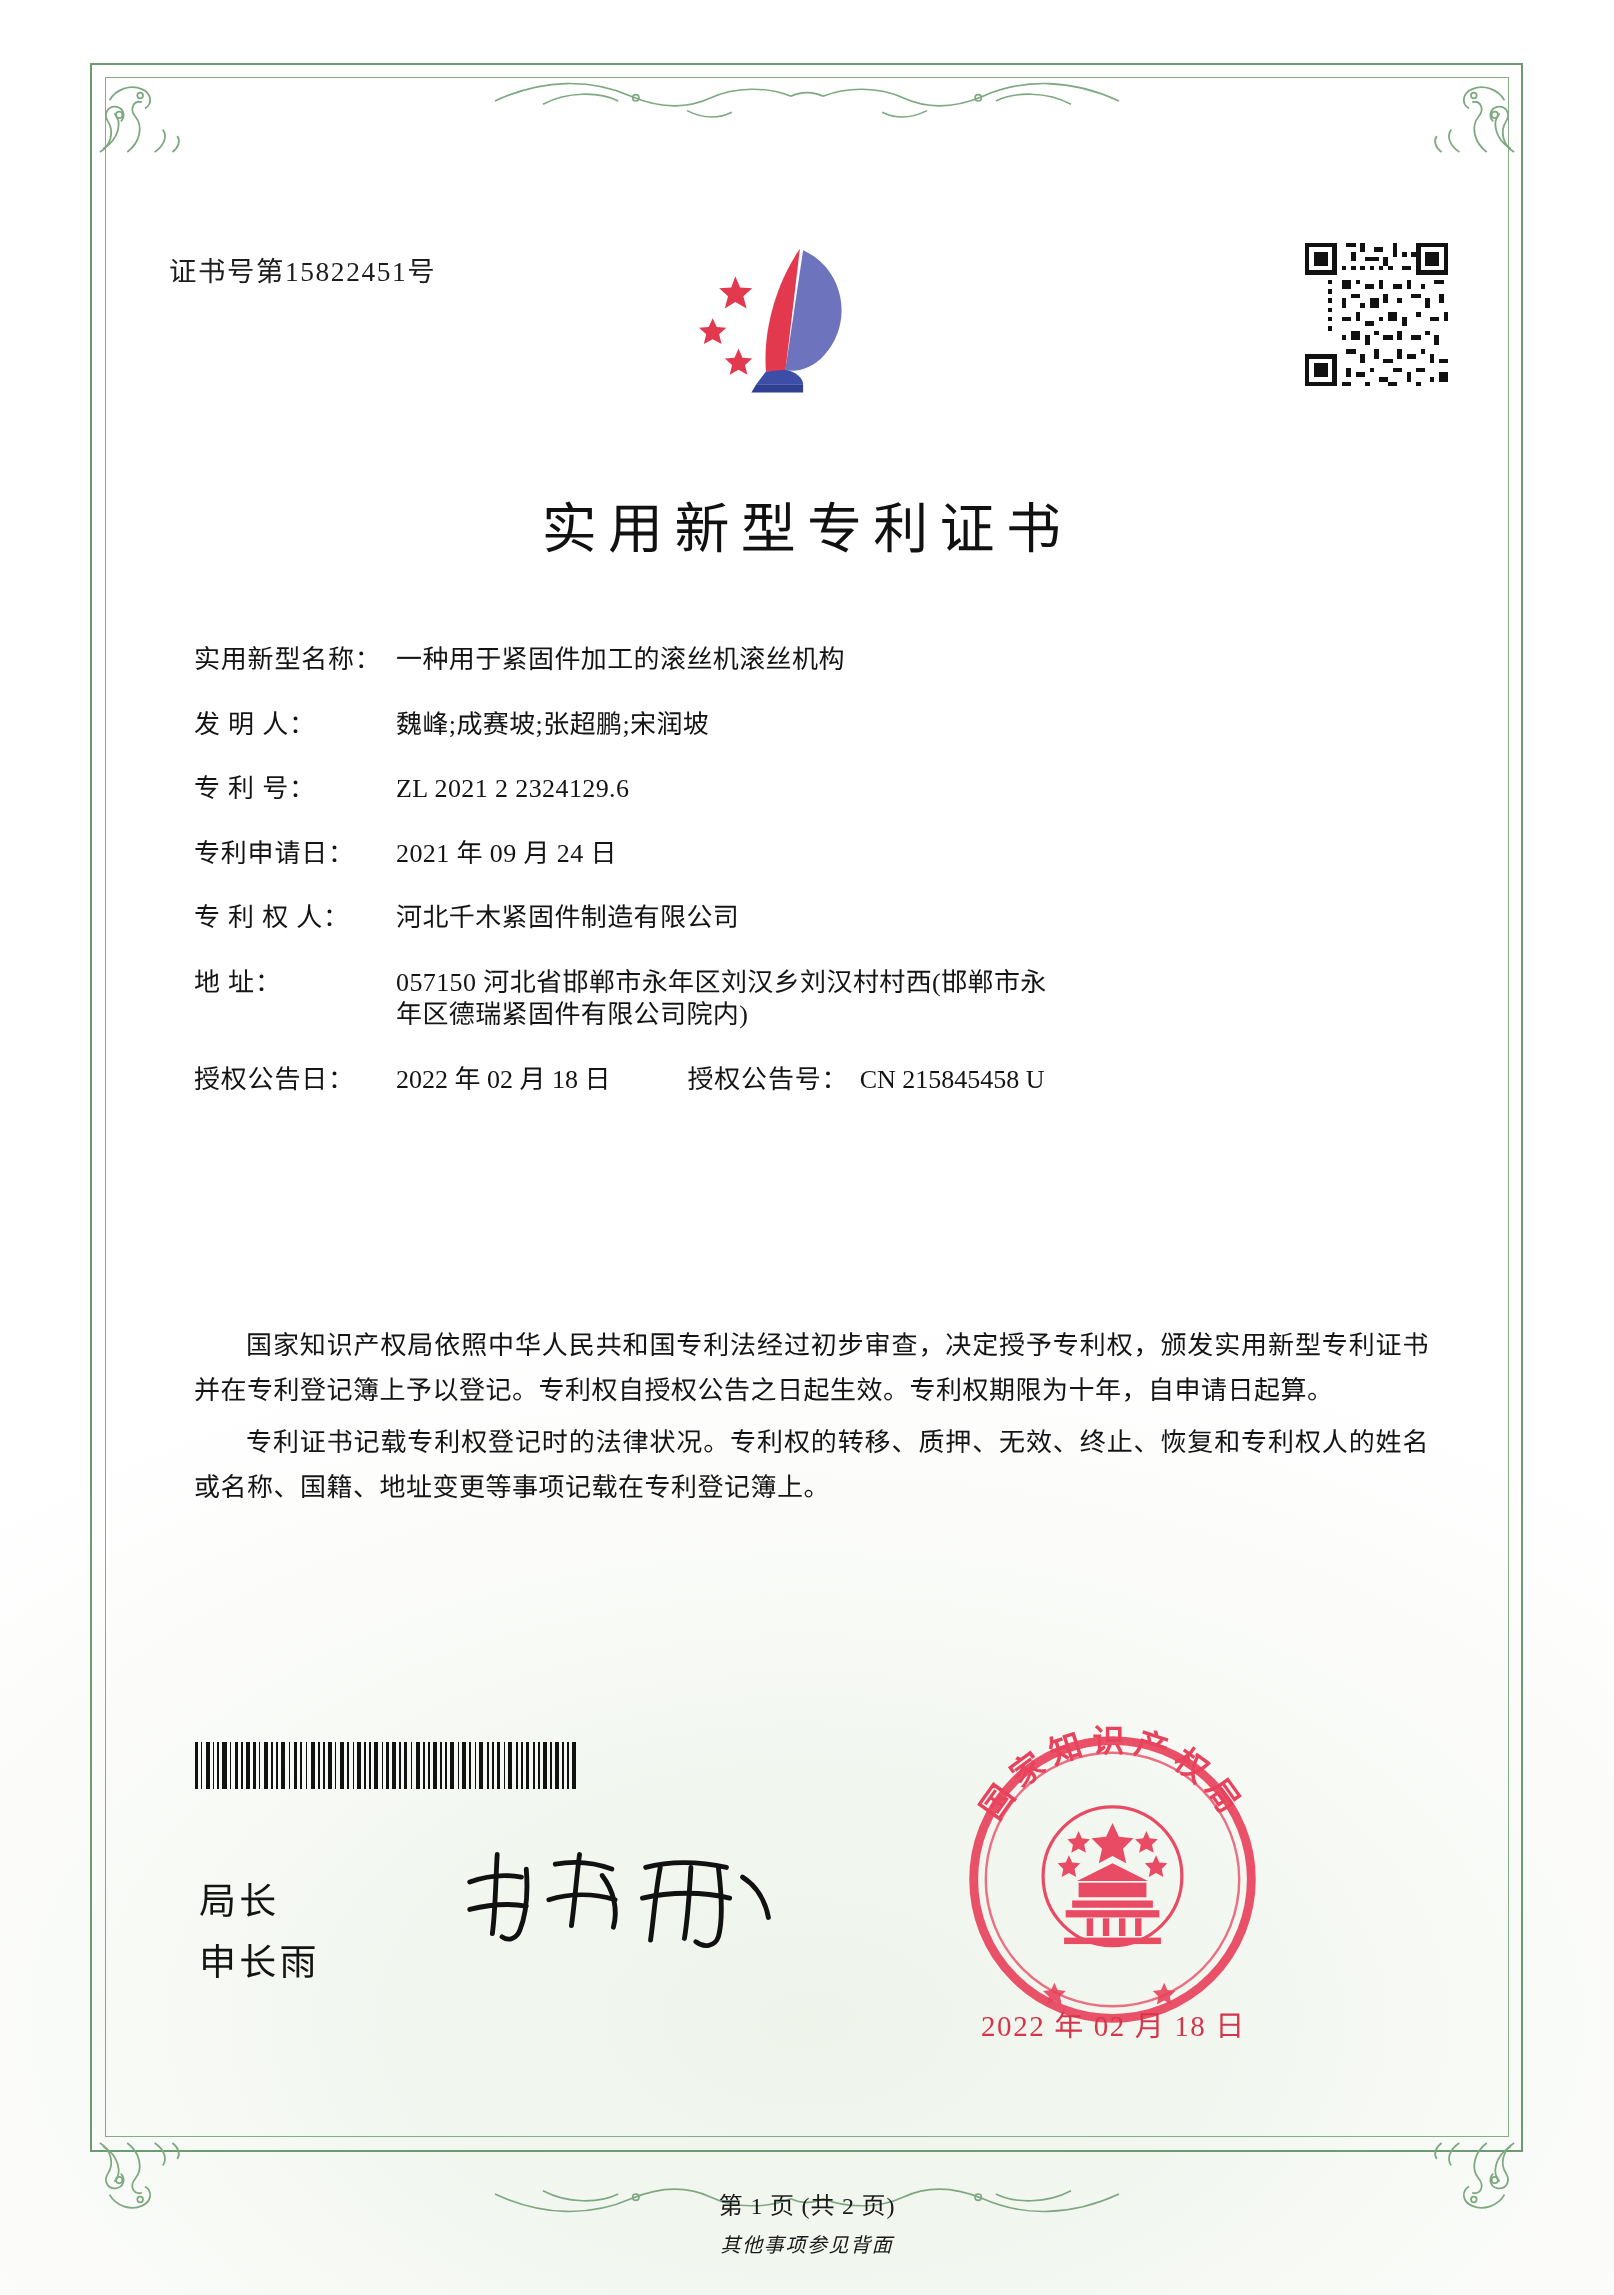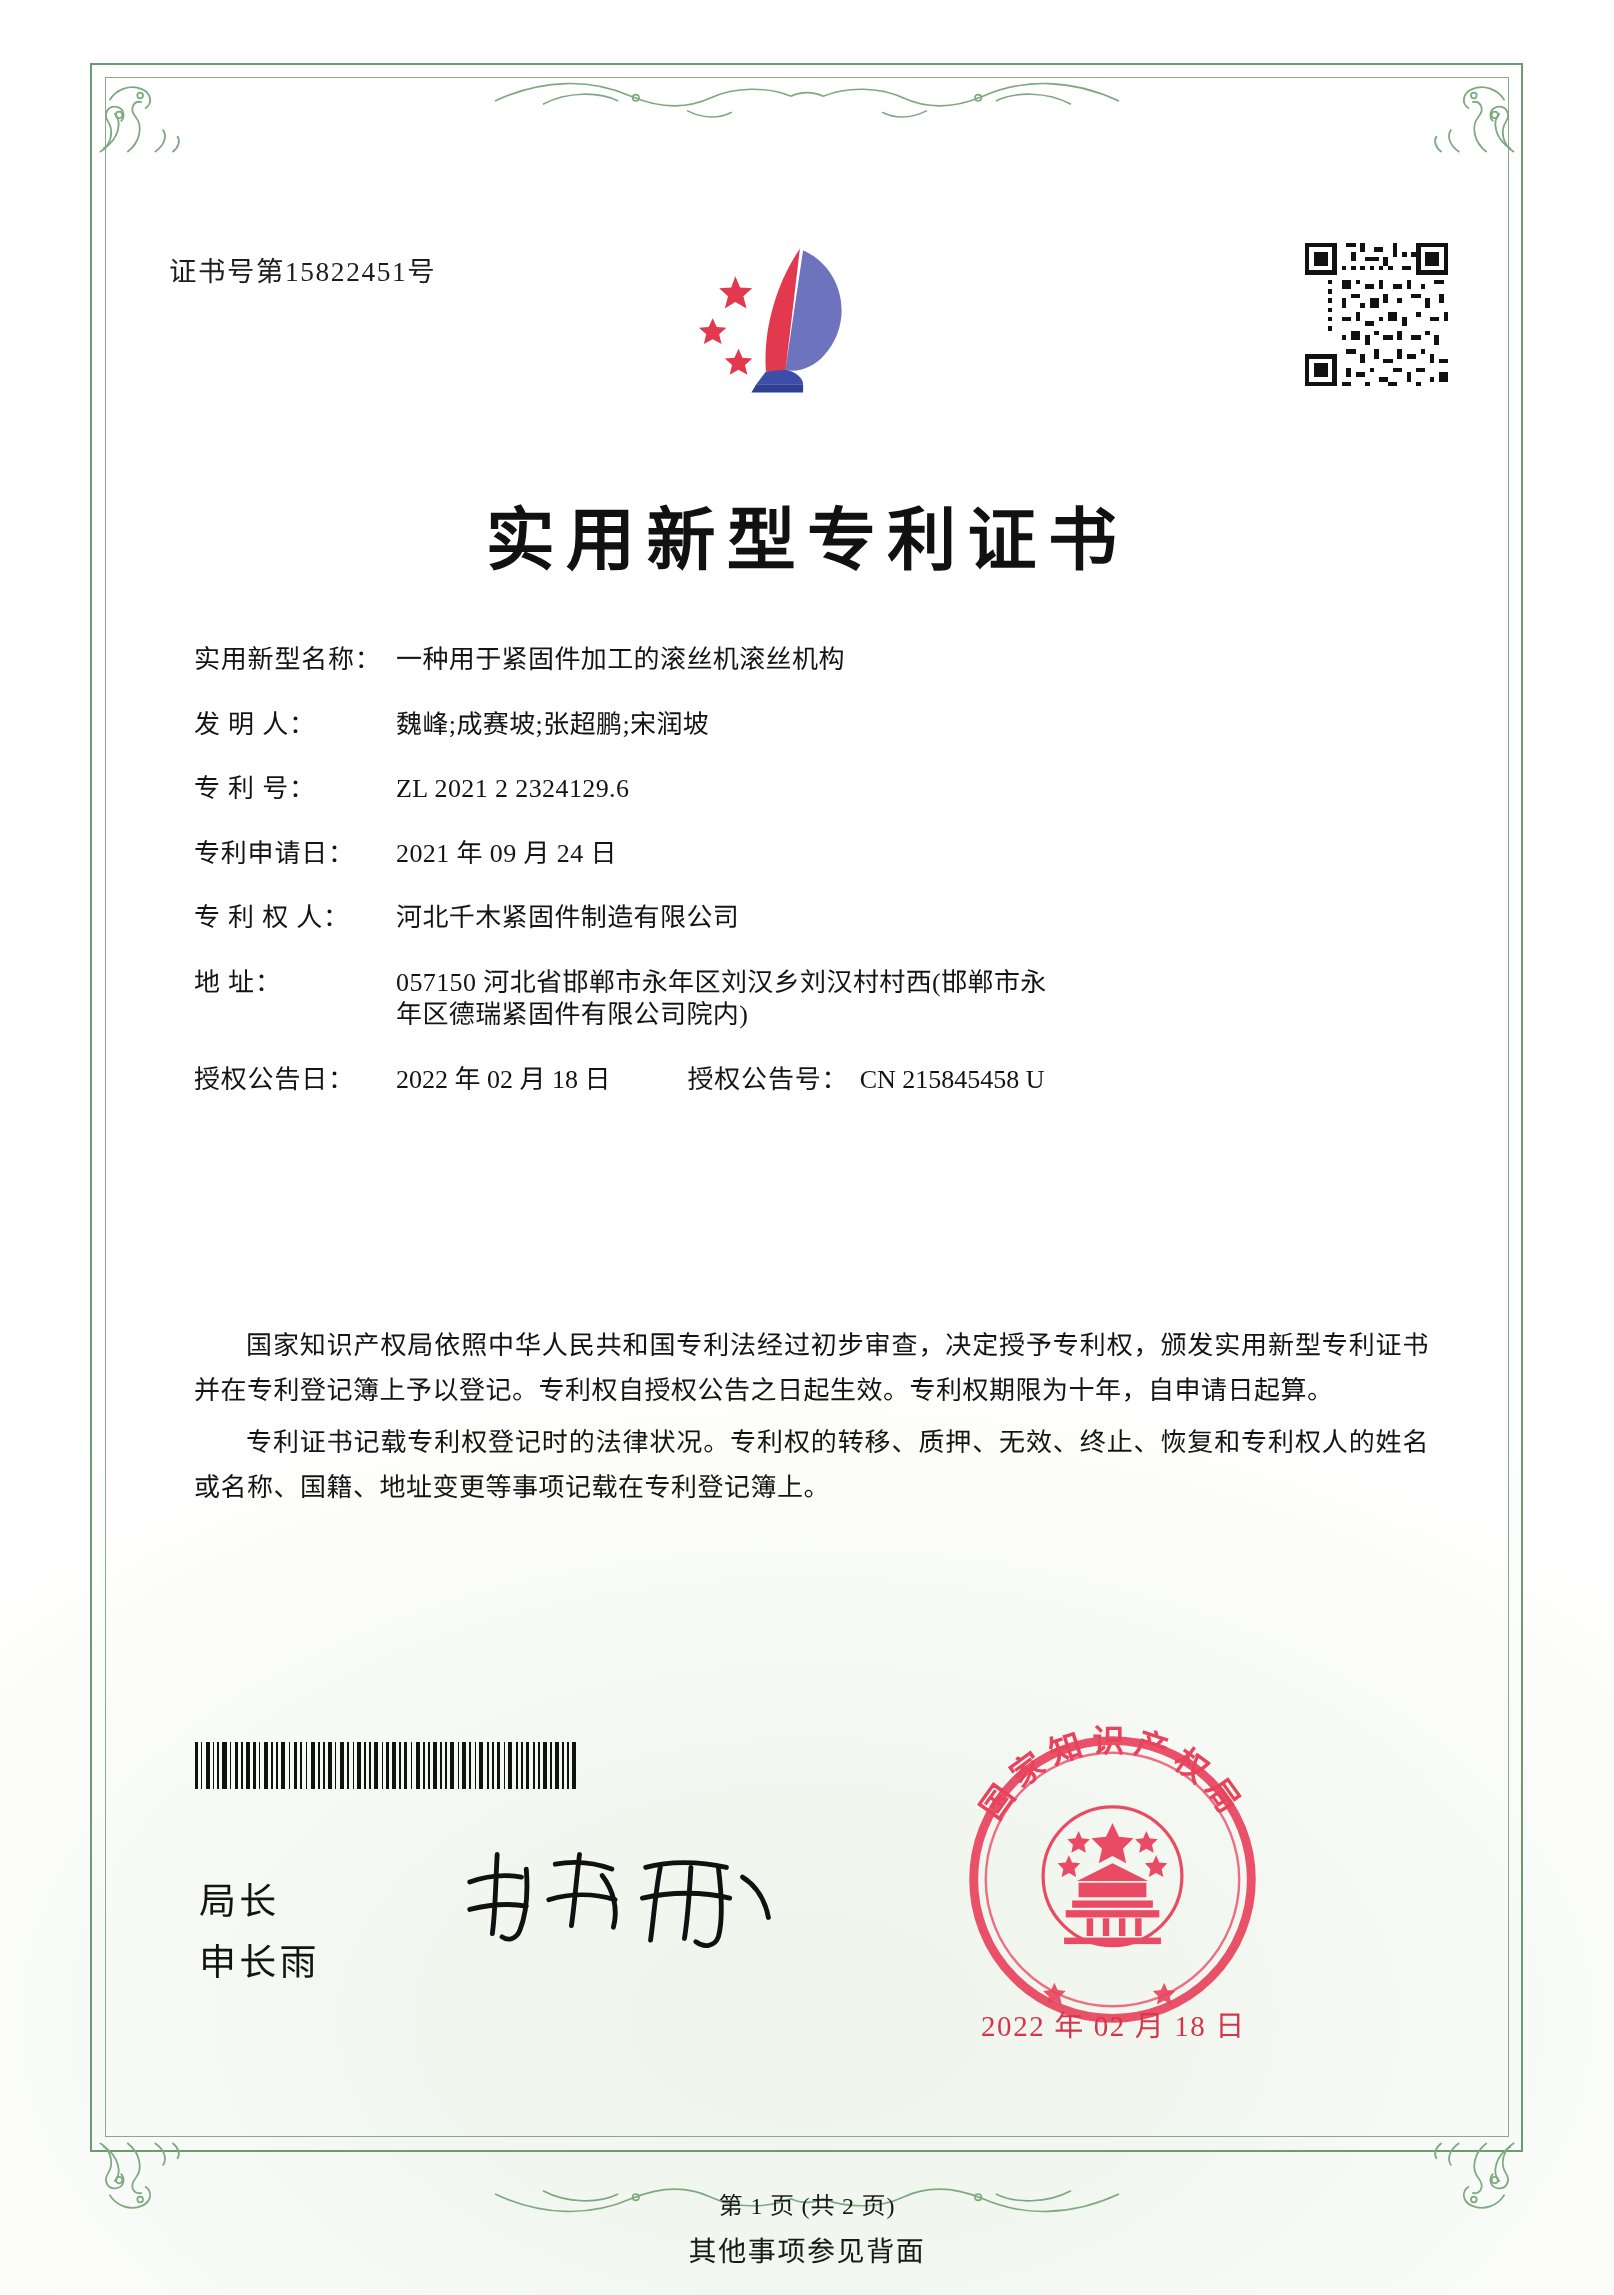--- a/index.html
+++ b/index.html
@@ -110,22 +110,22 @@
     height: 153px;
   }
   .qr svg { width:100%; height:100%; display:block; }
 
   
   .doc-title {
     position: absolute;
     left: 0; right: 0;
     top: 484px;
     text-align: center;
-    font-size: 69px;
-    font-weight: bold;
+    font-size: 55px;
+    font-weight: normal;
     letter-spacing: 11.3px;
     color: #111;
     font-family: "DejaVu Serif", "Liberation Serif", serif;
   }
 
   
   .fields {
     position: absolute;
     left: 194px;
     top: 644px;
@@ -239,23 +239,24 @@
     font-size: 24px;
     color: #1a1a1a;
     letter-spacing: 0.8px;
     margin-top: 15px;
   }
   .back-note {
     position: absolute;
     left: 0; right: 0;
     top: 2229px;
     text-align: center;
-    font-size: 28px;
+    font-size: 20px;
     color: #1a1a1a;
     letter-spacing: 1.6px;
+    font-style: italic;
   }
 </style>
 </head>
 <body>
 
 <div class="page">
 
   <div class="border-outer"></div>
   <div class="border-inner"></div>
 

